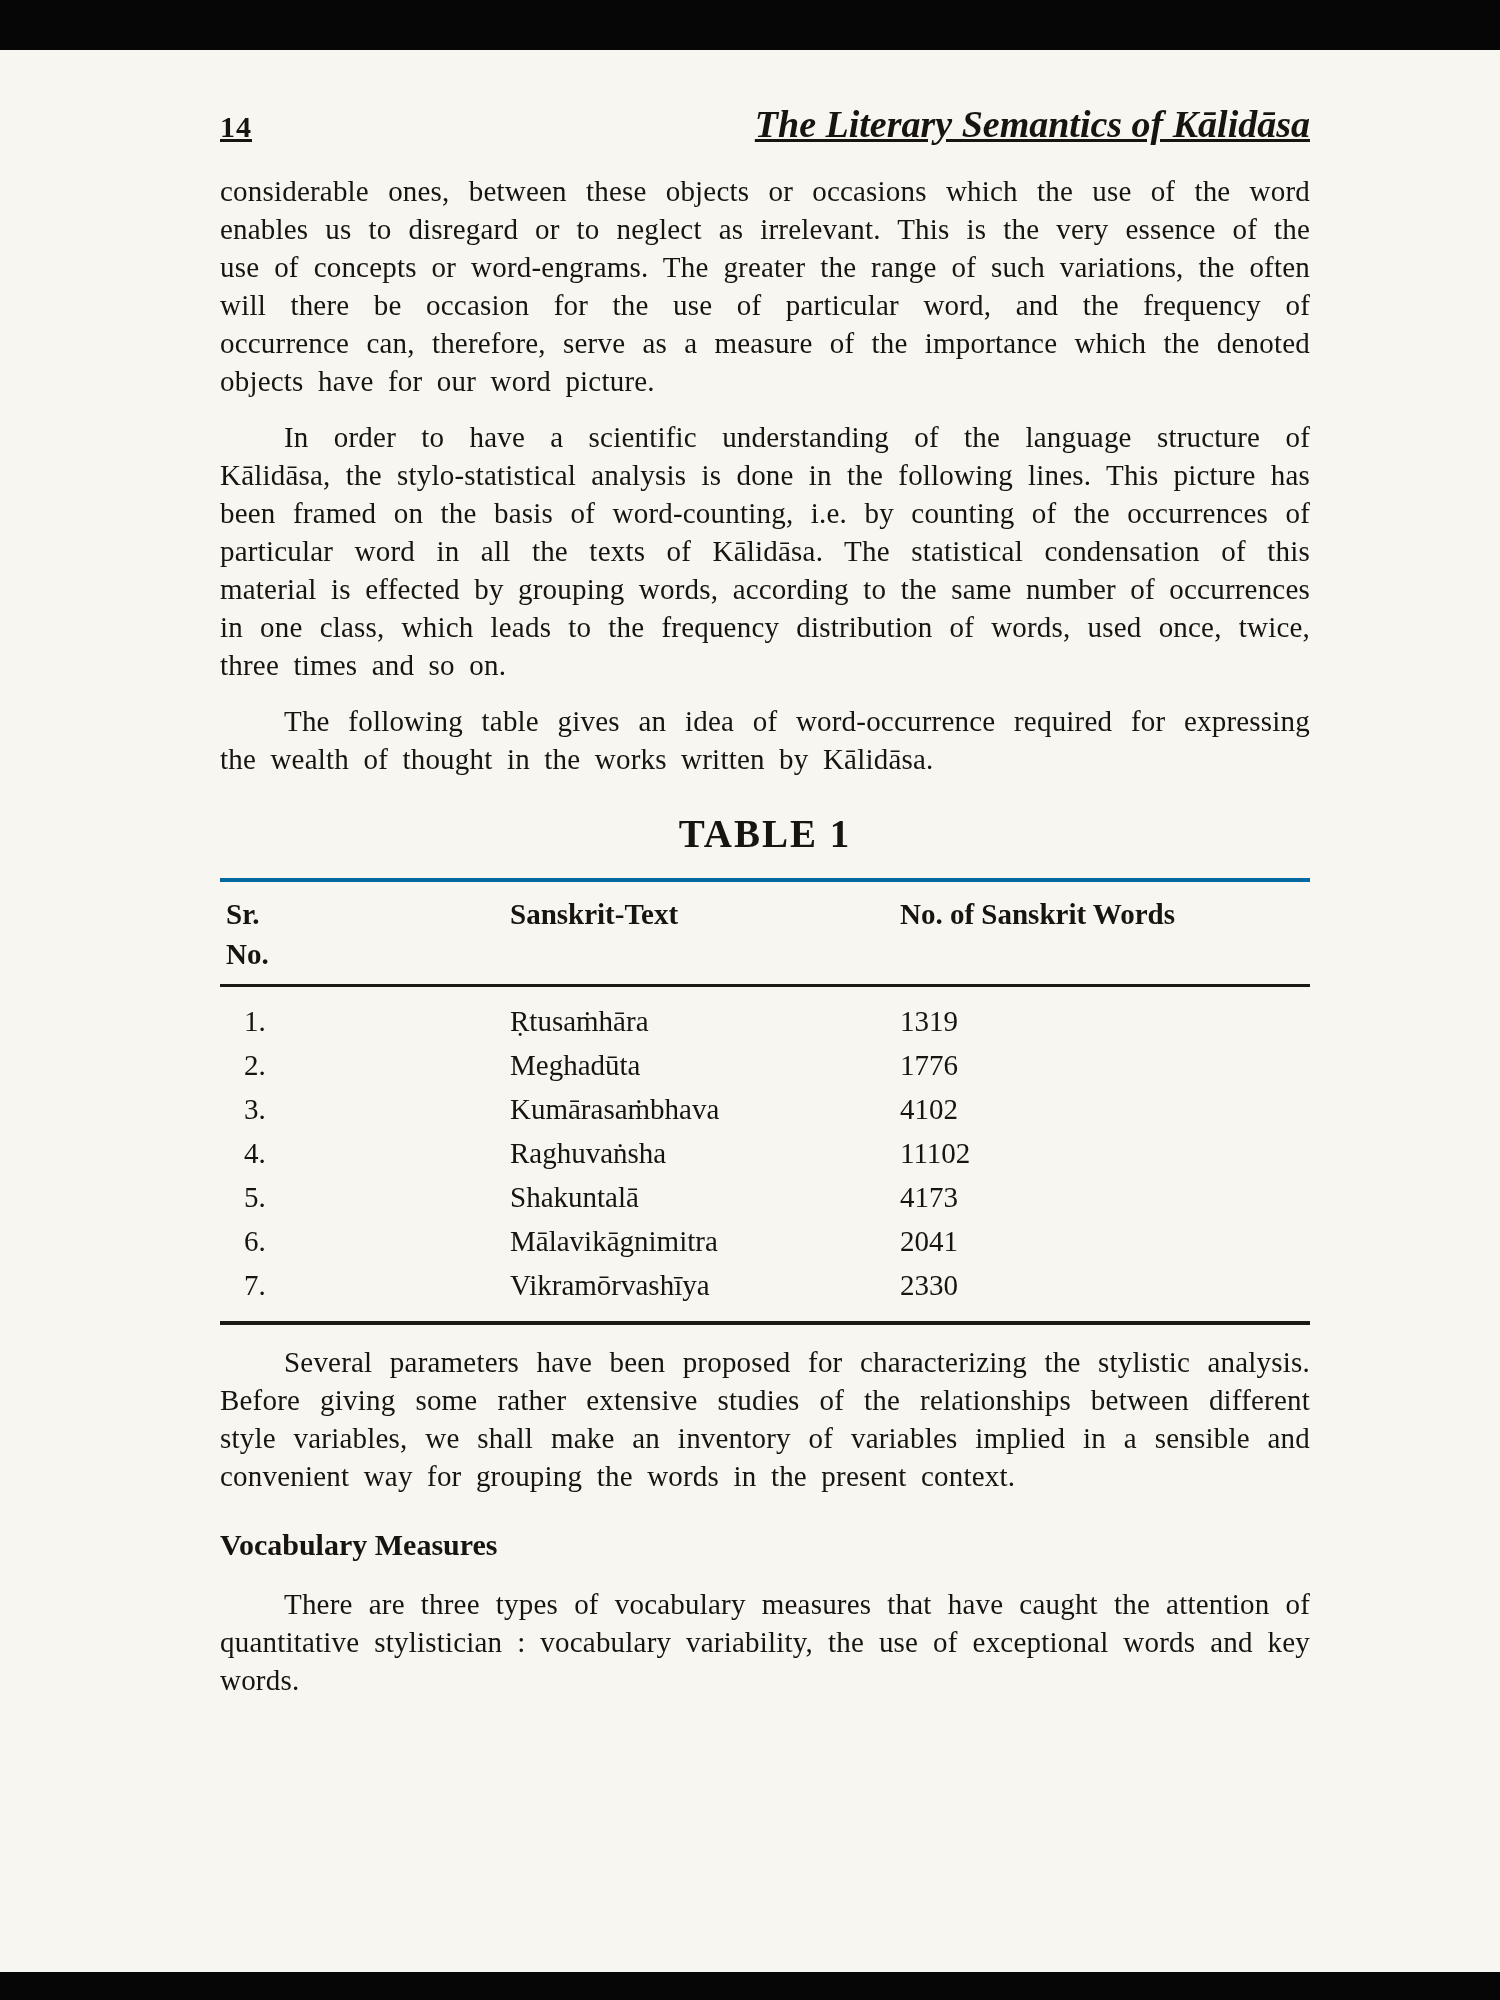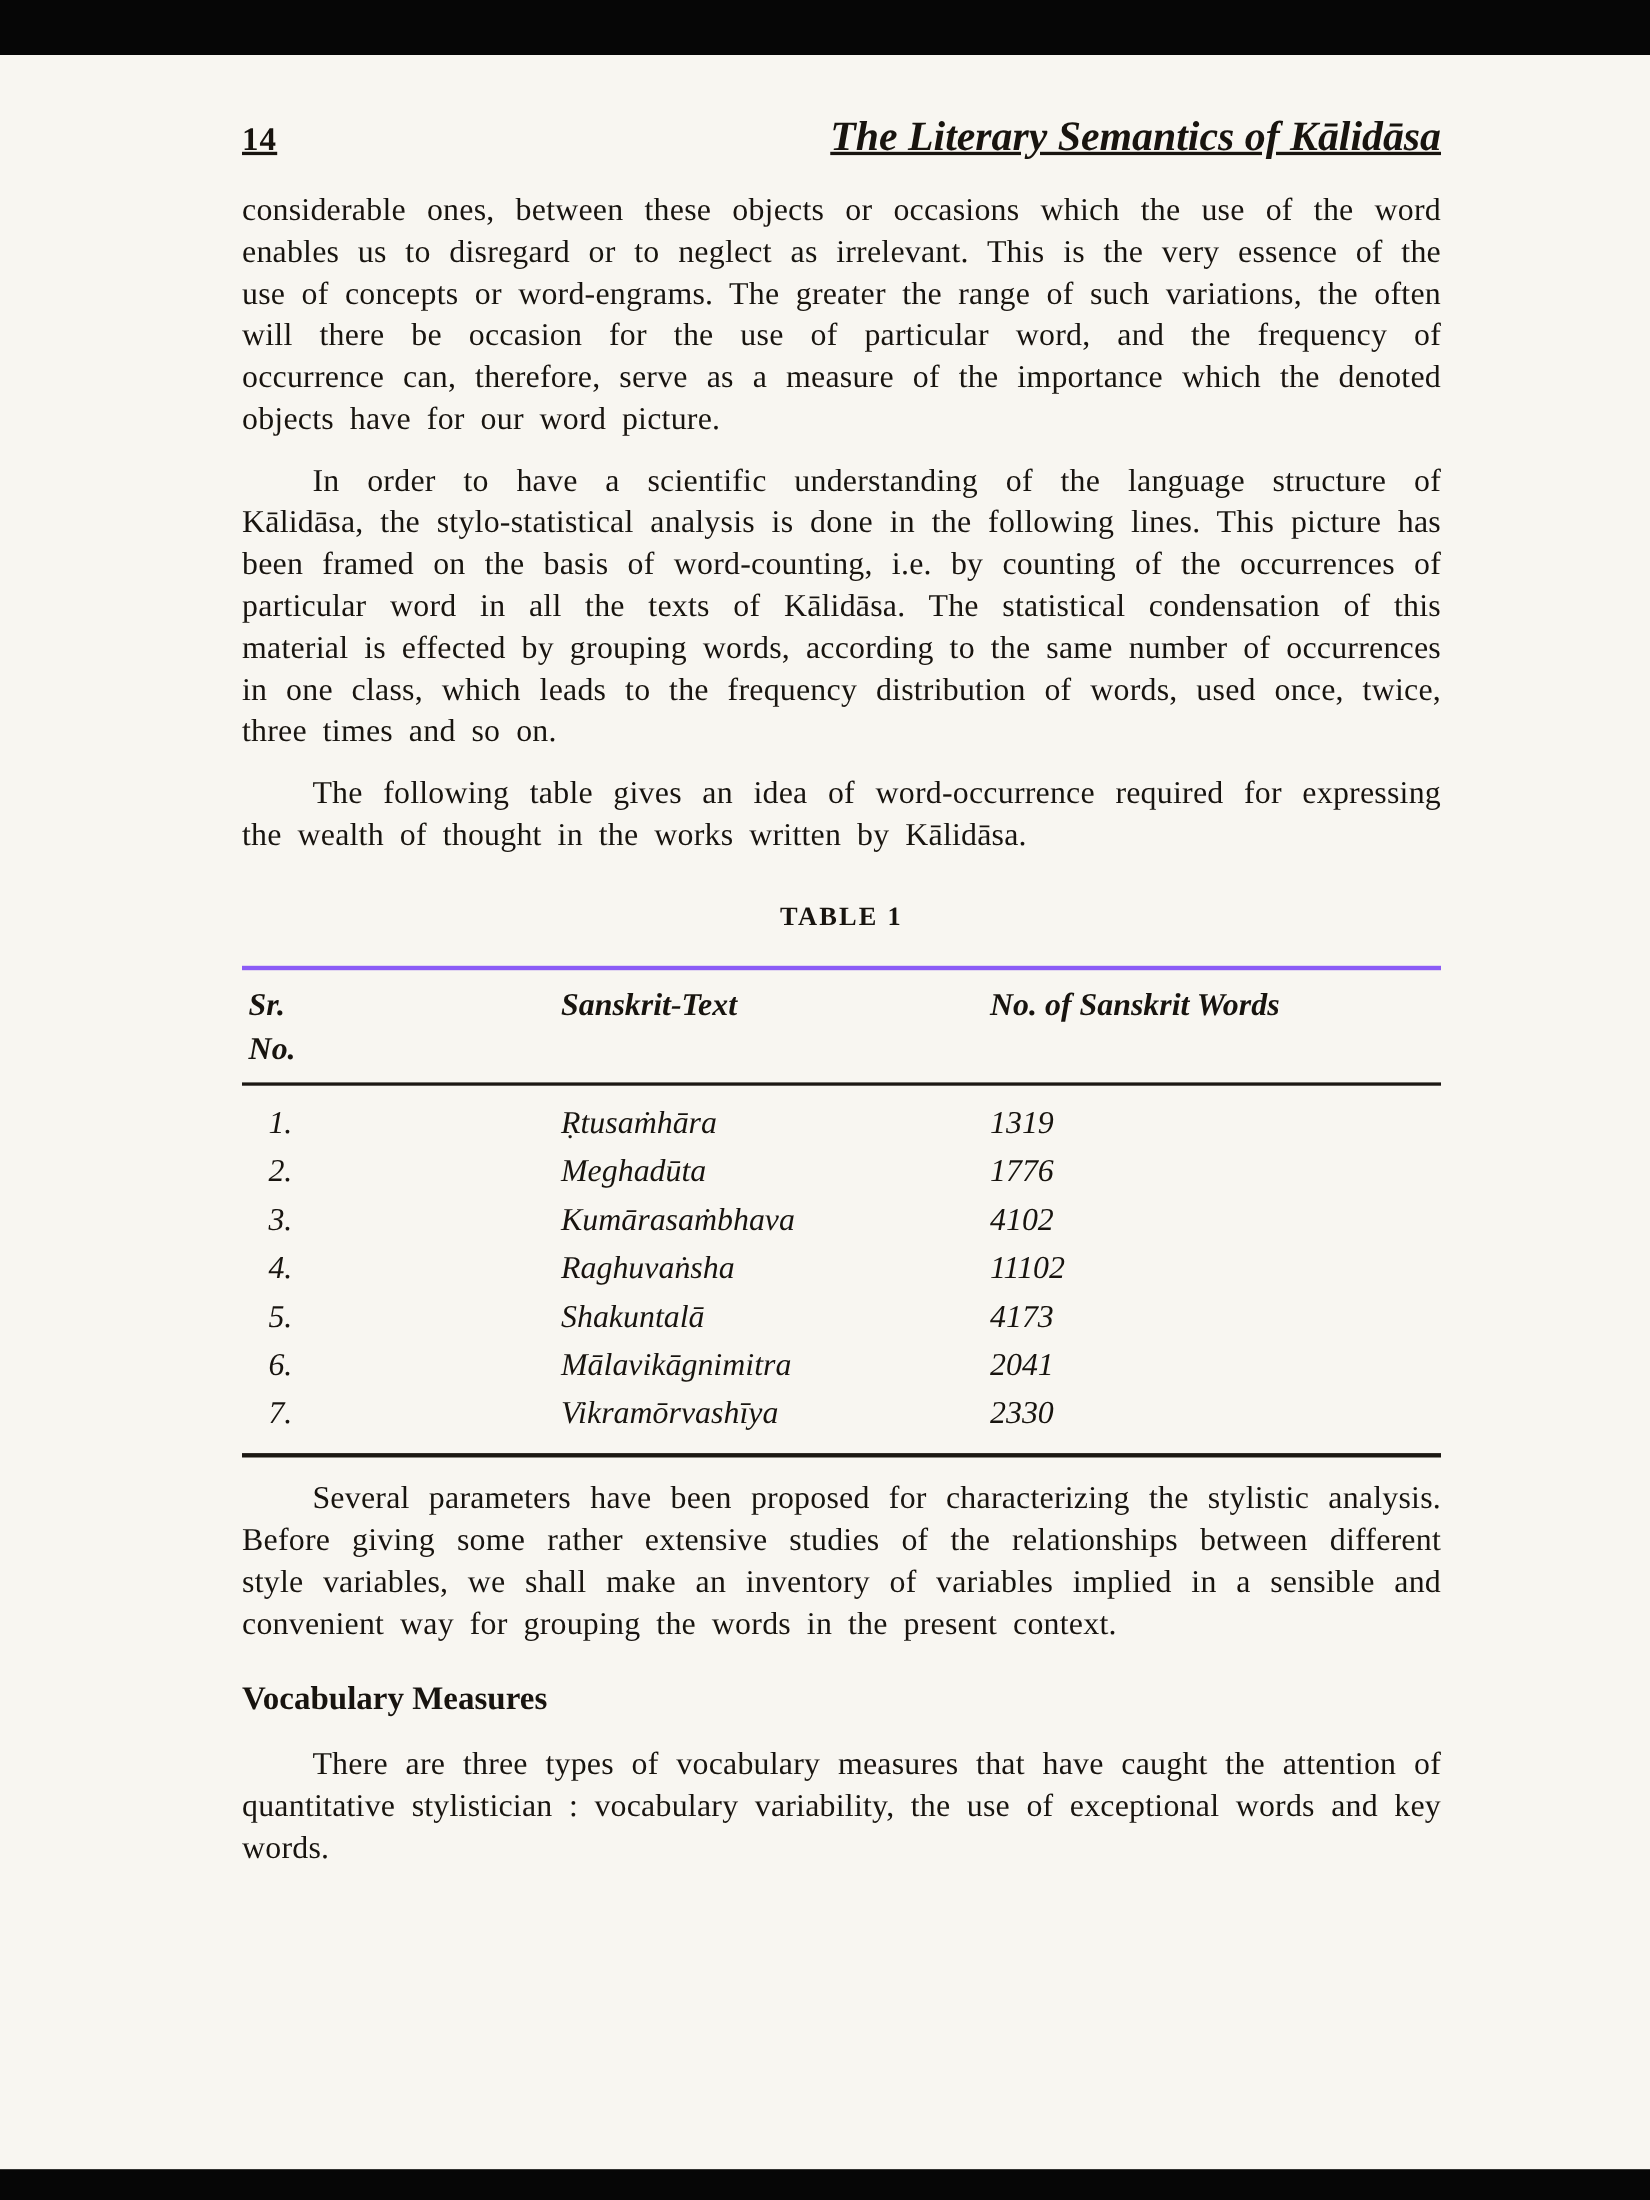--- a/index.html
+++ b/index.html
@@ -61,31 +61,30 @@
     word-spacing: 7px;
     letter-spacing: 0.2px;
     margin-top: 18px;
   }
 
   p.body.indent { text-indent: 64px; }
 
   .table-title {
     margin: 34px 0 22px 0;
     text-align: center;
-    font-size: 24px;
+    font-size: 39px;
     font-weight: bold;
     letter-spacing: 2px;
     height: 44px;
     line-height: 44px;
   }
 
   .ktable {
-    border-top: 4px solid #8b5cf6;
+    border-top: 4px solid #0369a1;
     border-bottom: 4px solid #1c1813;
-    font-style: italic;
   }
 
   .thead {
     display: flex;
     padding: 12px 0 10px 0;
     border-bottom: 3px solid #1c1813;
     font-weight: bold;
     font-size: 29px;
     line-height: 40px;
   }

